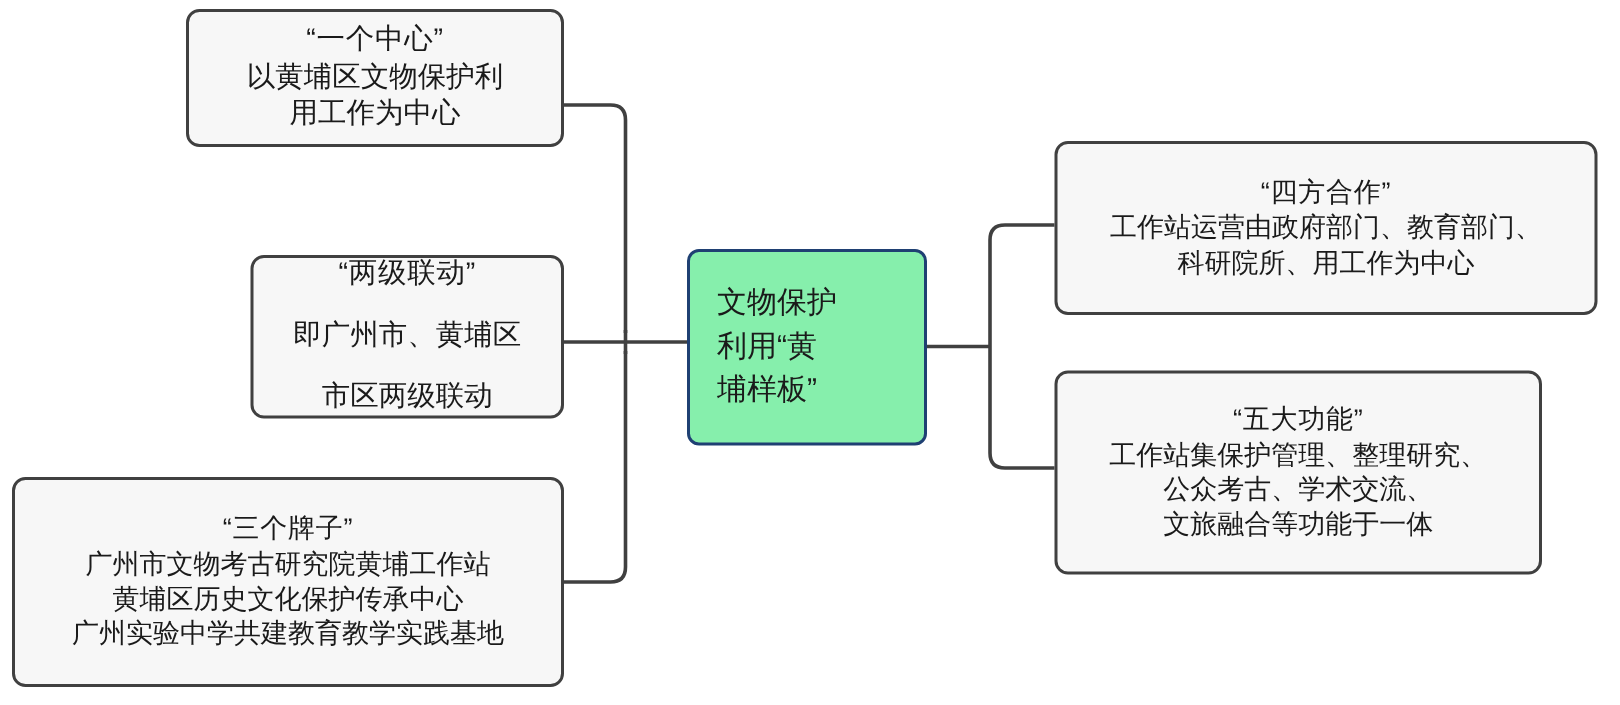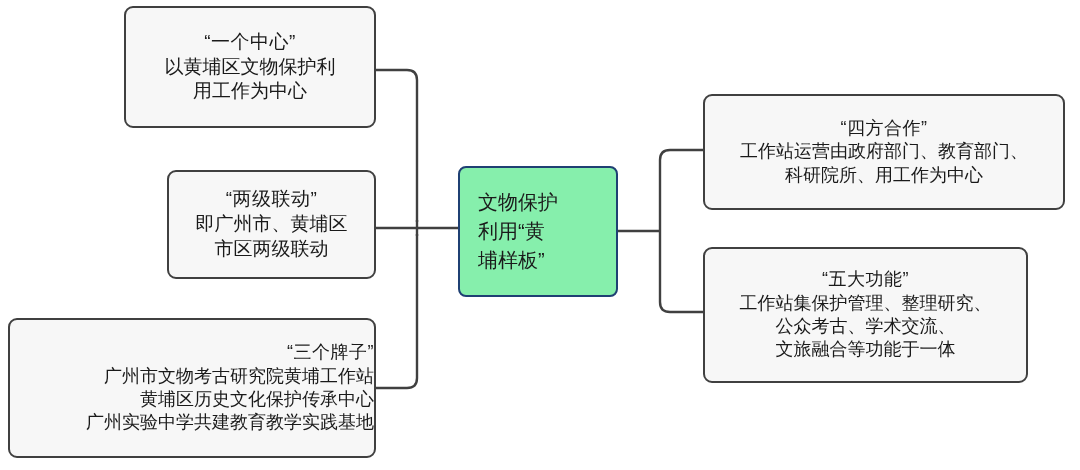--- a/index.html
+++ b/index.html
@@ -41,31 +41,31 @@
   }
   .node .line {
     display: block;
     white-space: nowrap;
   }
   .node .heading {
     letter-spacing: 0.5px;
   }
   
   #node-one-center {
-    left: 124px; top: 6px; width: 252px; height: 122px;
+    left: 124px; top: 6px; width: 252px; height: 92px;
     font-size: 19px;
   }
   #node-two-level {
     left: 167px; top: 170px; width: 209px; height: 109px;
     font-size: 19px;
+    gap: 16px;
   }
   #node-three-plaques {
     left: 8px; top: 318px; width: 368px; height: 140px;
     font-size: 18px;
-    align-items: flex-end;
   }
   #node-center {
     left: 458px; top: 166px; width: 160px; height: 131px;
     background: #86efac;
     border: 2px solid #1f4073;
     border-radius: 8px;
     font-size: 20px;
     line-height: 1.45;
     align-items: center;
   }

